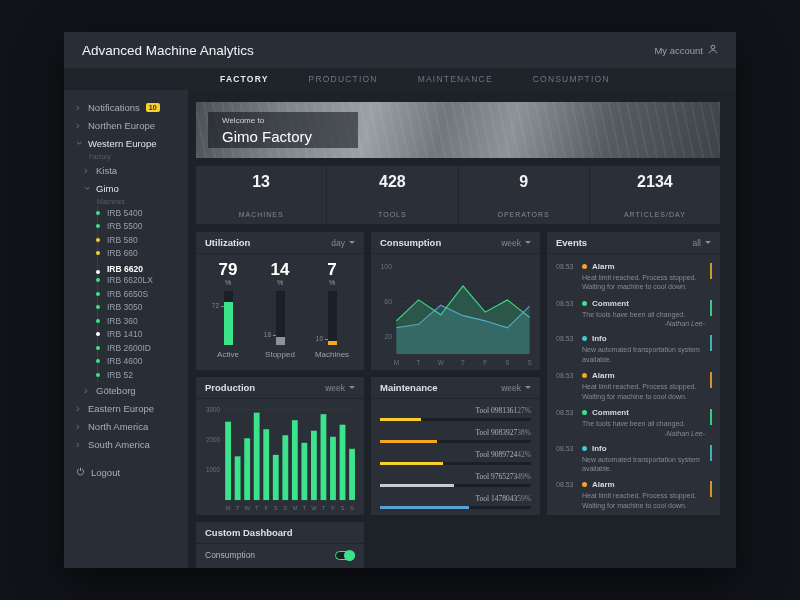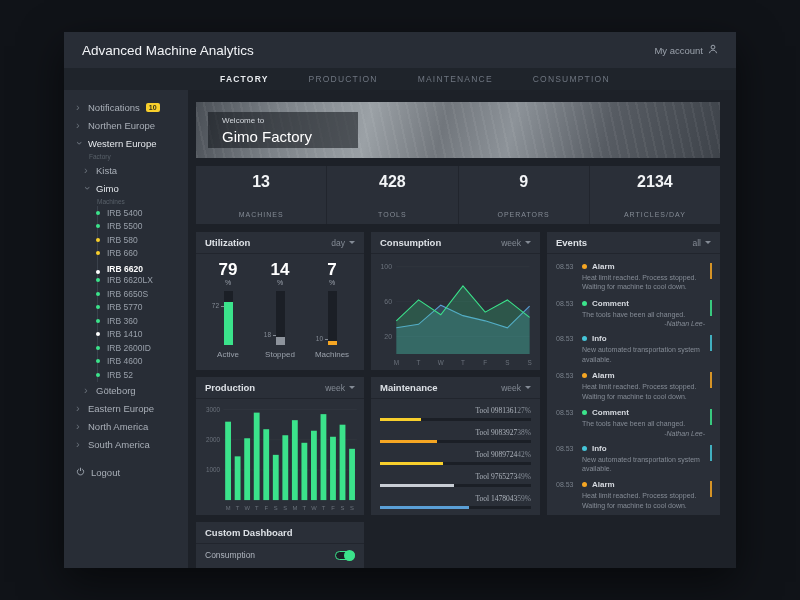--- a/index.html
+++ b/index.html
@@ -177,21 +177,21 @@
           <div class="machine">
             <span class="m-dot" style="background: rgb(59, 227, 139);"></span>
             <span>IRB 6620LX</span>
           </div>
           <div class="machine">
             <span class="m-dot" style="background: rgb(59, 227, 139);"></span>
             <span>IRB 6650S</span>
           </div>
           <div class="machine">
             <span class="m-dot" style="background: rgb(59, 227, 139);"></span>
-            <span>IRB 5770</span>
+            <span>IRB 3050</span>
           </div>
           <div class="machine">
             <span class="m-dot" style="background: rgb(59, 227, 139);"></span>
             <span>IRB 360</span>
           </div>
           <div class="machine">
             <span class="m-dot" style="background: rgb(255, 255, 255);"></span>
             <span>IRB 1410</span>
           </div>
           <div class="machine">

